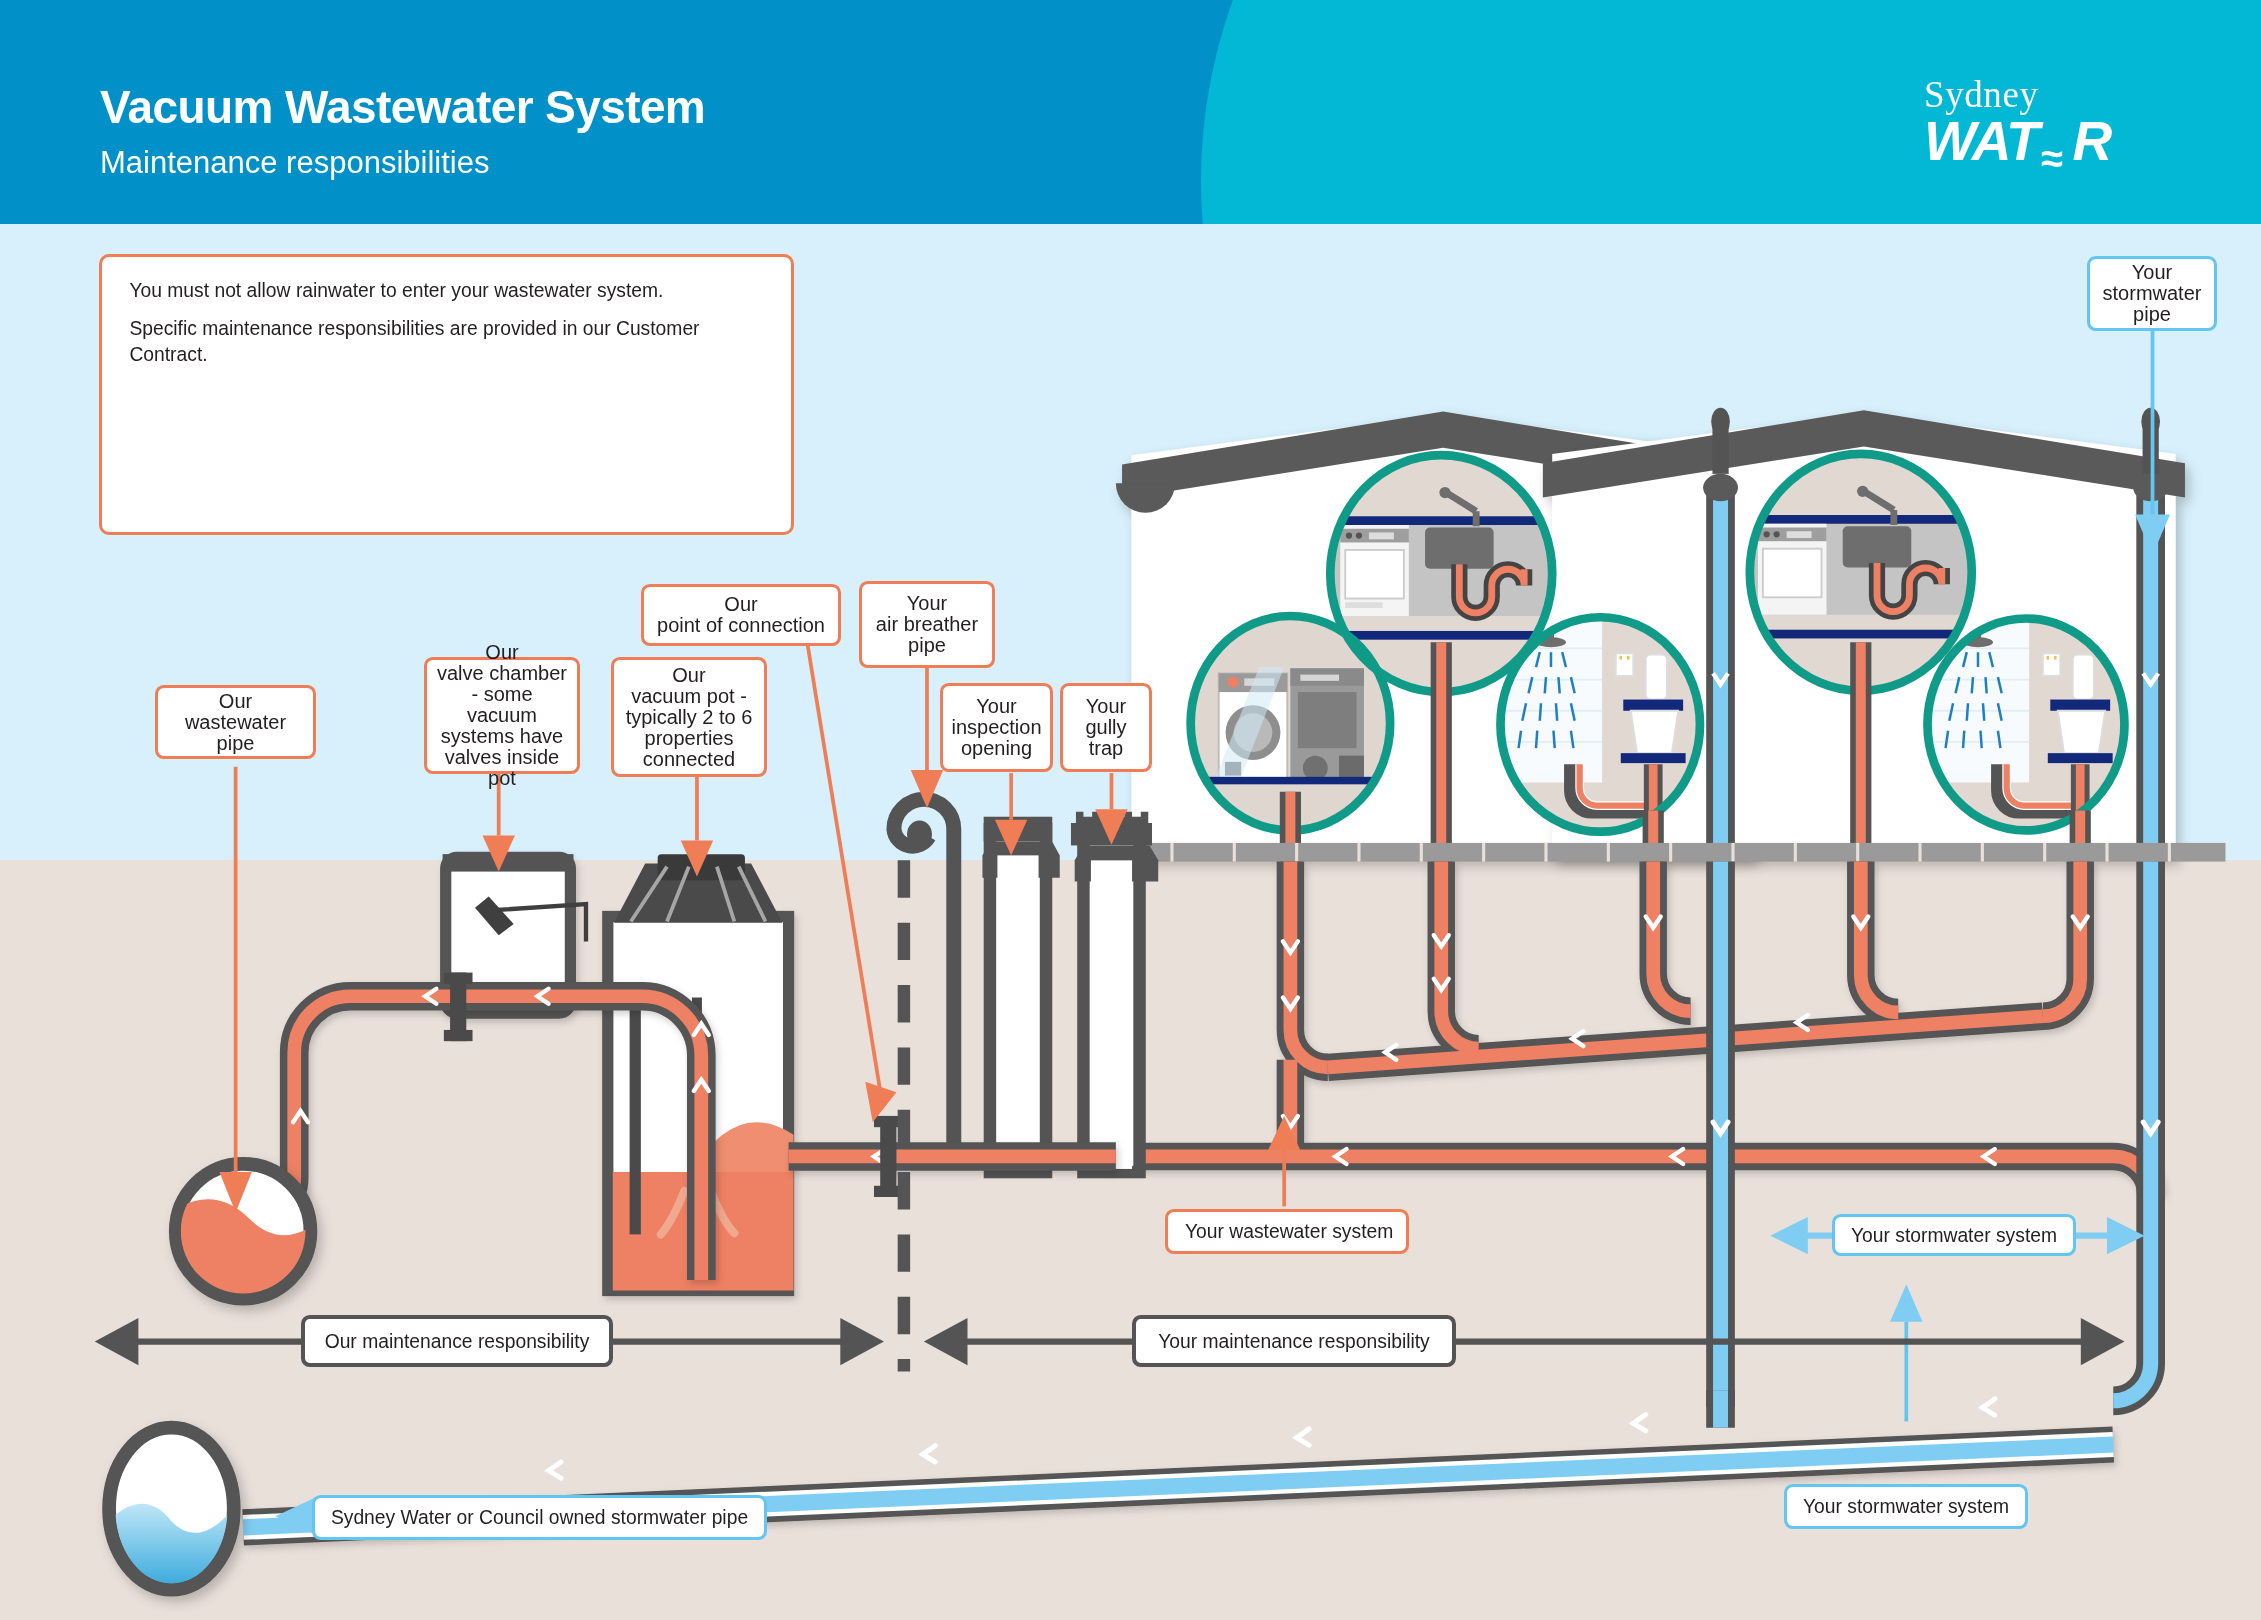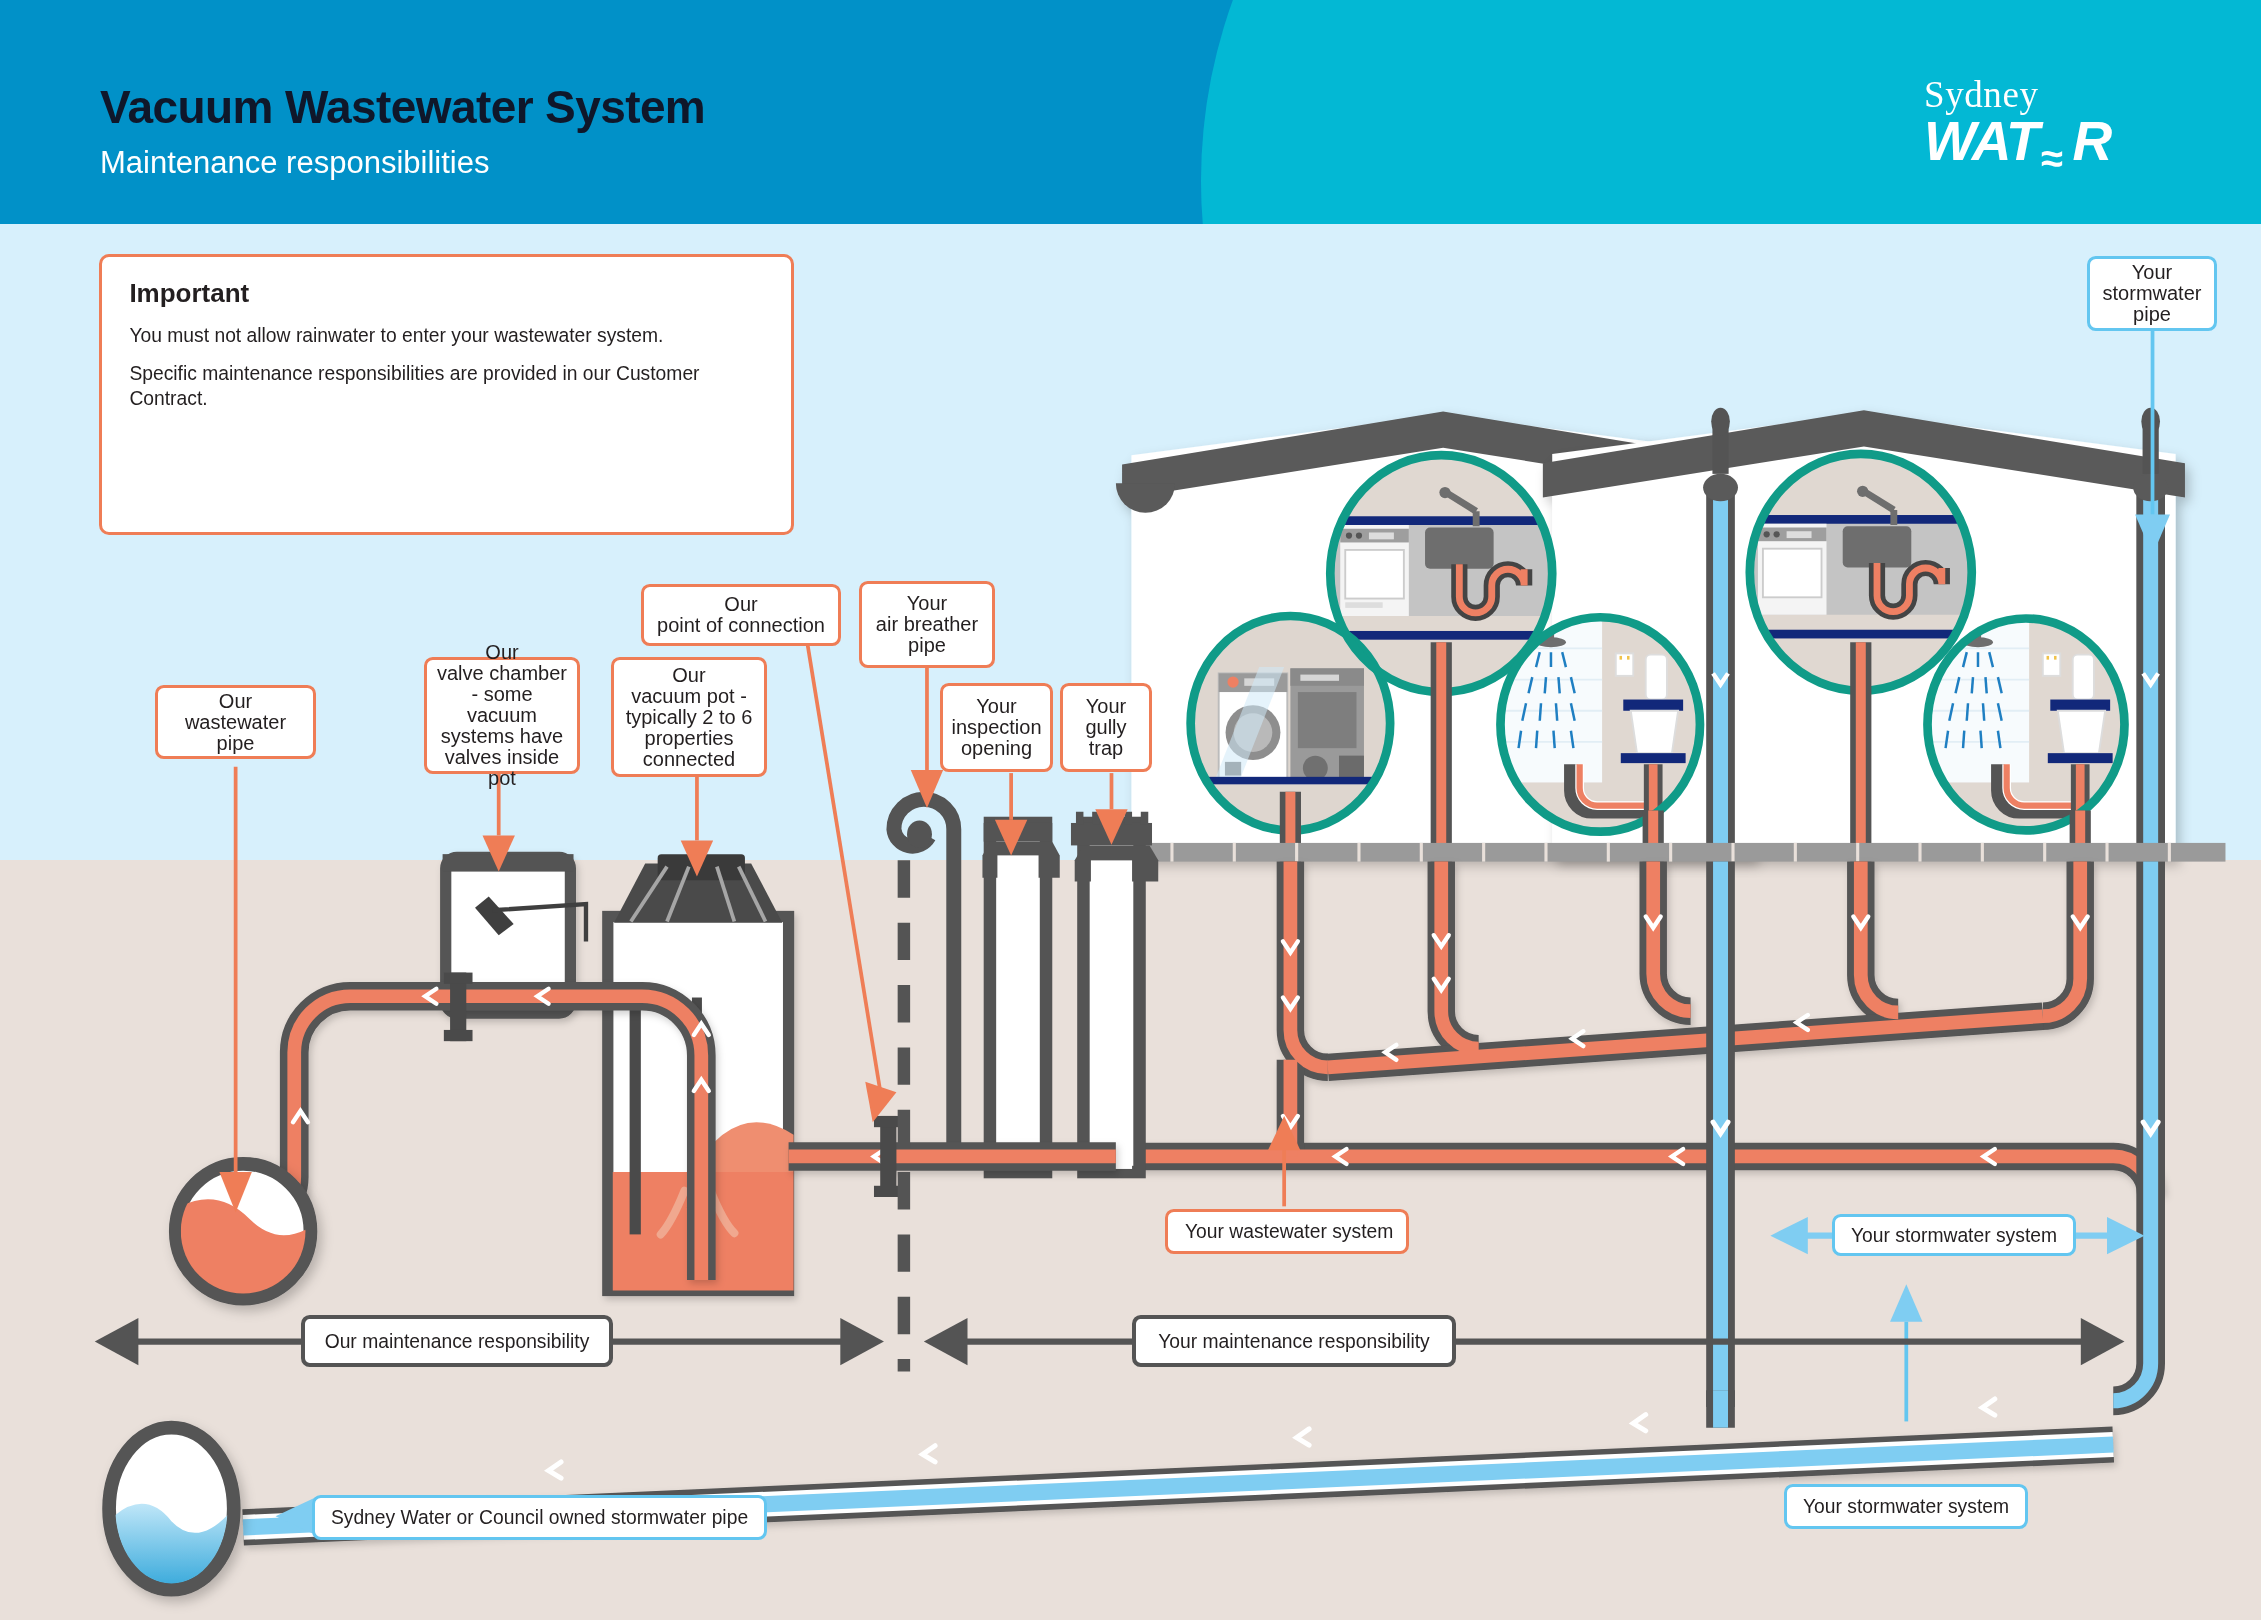--- a/index.html
+++ b/index.html
@@ -3,21 +3,21 @@
 <meta charset="utf-8">
 <style>
   html,body{margin:0;padding:0;background:#fff;}
   body{font-family:"Liberation Sans",sans-serif;}
   #stage{position:relative;width:2261px;height:1621px;overflow:hidden;background:#e9e0da;}
 
   
   #header{position:absolute;left:0;top:0;width:2261px;height:224px;background:#0191c8;overflow:hidden;}
   #header-teal{position:absolute;right:0;top:-349px;width:1060px;height:1060px;background:#03b8d4;border-radius:50% 0 0 50%;}
   #header-teal2{position:absolute;right:0;top:0;width:349px;height:224px;background:#03b8d4;}
-  #title{position:absolute;left:100px;top:80px;color:#0f172a;font-size:46px;font-weight:bold;letter-spacing:-0.6px;white-space:nowrap;}
+  #title{position:absolute;left:100px;top:80px;color:#ffffff;font-size:46px;font-weight:bold;letter-spacing:-0.6px;white-space:nowrap;}
   #subtitle{position:absolute;left:100px;top:145px;color:#fff;font-size:31px;white-space:nowrap;}
   #logo{position:absolute;right:150px;top:75px;text-align:left;color:#fff;}
   #logo-sydney{font-family:"Liberation Serif",serif;font-size:37px;line-height:39px;letter-spacing:0.6px;}
   #logo-water{font-size:55px;line-height:54px;font-weight:bold;font-style:italic;letter-spacing:-1.2px;}
   #logo-water .wv{display:inline-block;position:relative;width:34px;}
   #logo-water .wv i{position:absolute;left:2.5px;top:-29px;font-style:normal;font-size:40px;}
 
   
   #sky{position:absolute;left:0;top:224px;width:2261px;height:636px;background:#d7f0fc;}
   #ground{position:absolute;left:0;top:860px;width:2261px;height:761px;background:#e9e0da;}
@@ -560,21 +560,20 @@
     <g stroke="#7fcdf2" stroke-width="10" fill="none">
       <line x1="2880" y1="1982" x2="3425" y2="1982"></line>
     </g>
     <g fill="#7fcdf2">
       <polygon points="2840,1982 2900,1952 2900,2012"></polygon>
       <polygon points="3440,1982 3380,1952 3380,2012"></polygon>
     </g>
   </svg>
 
   <div id="important">
-    <h3>Important</h3>
     <p>You must not allow rainwater to enter your wastewater system.</p>
     <p>Specific maintenance responsibilities are provided in our Customer Contract.</p>
   </div>
 
   <div class="box" style="left:155px;top:685px;width:161px;height:74px;">Our<br>wastewater pipe</div>
 
   <div class="box" style="left:424px;top:657px;width:156px;height:117px;">Our<br>valve chamber<br>- some vacuum<br>systems have<br>valves inside pot</div>
 
   <div class="box" style="left:611px;top:657px;width:156px;height:120px;">Our<br>vacuum pot -<br>typically 2 to 6<br>properties<br>connected</div>
 

